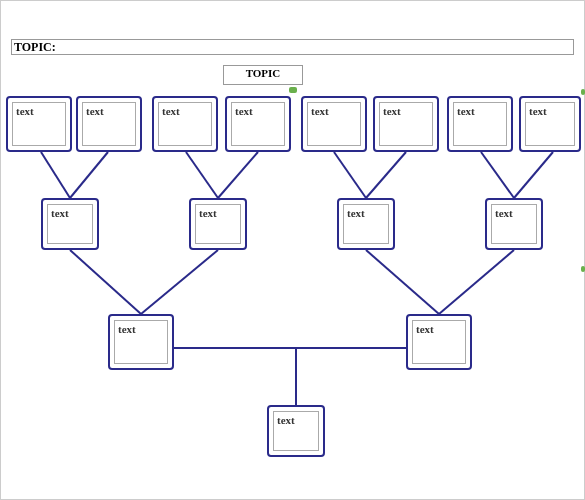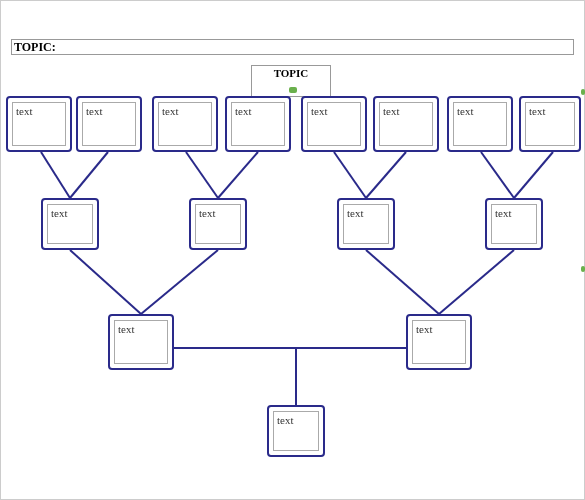--- a/index.html
+++ b/index.html
@@ -24,23 +24,23 @@
     height: 16px;
     border: 1px solid #999;
     font-size: 12px;
     font-weight: bold;
     padding-left: 2px;
     line-height: 14px;
   }
   .topic-btn {
     position: absolute;
     top: 64px;
-    left: 250px;
+    left: 222px;
     width: 80px;
-    height: 32px;
+    height: 20px;
     border: 1px solid #999;
     background: #fff;
     font-size: 11px;
     font-weight: bold;
     text-align: center;
     line-height: 14px;
   }
   .green-dot {
     position: absolute;
     background: #6ab04c;
@@ -59,20 +59,21 @@
     background: #fff;
     padding: 4px;
   }
   .node .inner {
     width: 100%;
     height: 100%;
     border: 1px solid #aaa;
     font-size: 11px;
     padding: 2px 3px;
     color: #333;
+    font-weight: bold;
   }
   
   .r1 { top: 95px; width: 66px; height: 56px; }
   
   .r2 { top: 197px; width: 58px; height: 52px; }
   
   .r3 { top: 313px; width: 66px; height: 56px; }
   
   .r4 { top: 404px; width: 58px; height: 52px; }
 </style>

